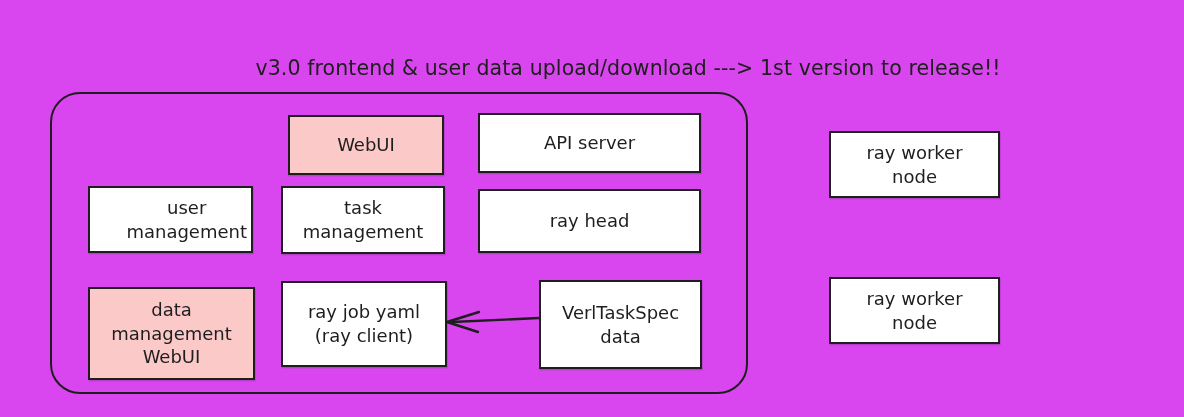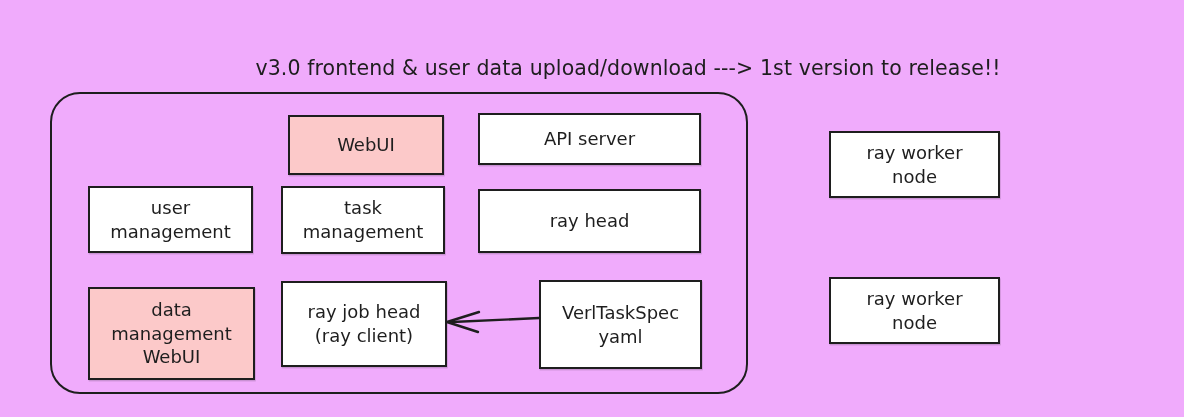--- a/index.html
+++ b/index.html
@@ -5,21 +5,21 @@
 <style>
   html, body {
     margin: 0;
     padding: 0;
     background: #ffffff;
   }
   #canvas {
     position: relative;
     width: 1184px;
     height: 417px;
-    background: #f0abfc;
+    background: #d946ef;
     overflow: hidden;
     font-family: "DejaVu Sans", sans-serif;
   }
 
   
   .diagram-title {
     position: absolute;
     left: 248px;
     top: 56px;
     width: 760px;
@@ -64,22 +64,22 @@
     box-shadow: 0.7px 1.4px 0 rgba(30,30,30,0.18);
   }
   .node span { display: block; white-space: pre-line; }
 
   .node.pink {
     background: #fcc9c9;
   }
 
   
   #node-webui            { left: 288px; top: 115px; width: 156px; height: 60px; }
-  #node-api-server       { left: 478px; top: 113px; width: 223px; height: 52px; }
-  #node-user-management  { left: 88px;  top: 186px; width: 165px; height: 67px; }
+  #node-api-server       { left: 478px; top: 113px; width: 223px; height: 60px; }
+  #node-user-management  { left: 88px;  top: 186px; width: 165px; height: 67px; justify-content: flex-end; }
   #node-task-management  { left: 281px; top: 186px; width: 164px; height: 68px; align-items: center; }
   #node-ray-head         { left: 478px; top: 189px; width: 223px; height: 64px; }
   #node-data-management  { left: 88px;  top: 287px; width: 167px; height: 93px; }
   #node-ray-job-tool     { left: 281px; top: 281px; width: 166px; height: 86px; }
   #node-verl-task-spec   { left: 539px; top: 280px; width: 163px; height: 89px; }
   #node-ray-worker-1     { left: 829px; top: 131px; width: 171px; height: 67px; }
   #node-ray-worker-2     { left: 829px; top: 277px; width: 171px; height: 67px; }
   #node-gpfs             { left: 1017px; top: 150px; width: 86px; height: 198px; }
 
   
@@ -121,27 +121,27 @@
     <span>ray head</span>
   </div>
 
   <div class="node pink" id="node-data-management">
     <span>data
 management
 WebUI</span>
   </div>
 
   <div class="node" id="node-ray-job-tool">
-    <span>ray job head
+    <span>ray job yaml
 (ray client)</span>
   </div>
 
   <div class="node" id="node-verl-task-spec">
     <span>VerlTaskSpec
-yaml</span>
+data</span>
   </div>
 
   <div class="node" id="node-ray-worker-1">
     <span>ray worker
 node</span>
   </div>
 
   <div class="node" id="node-ray-worker-2">
     <span>ray worker
 node</span>

